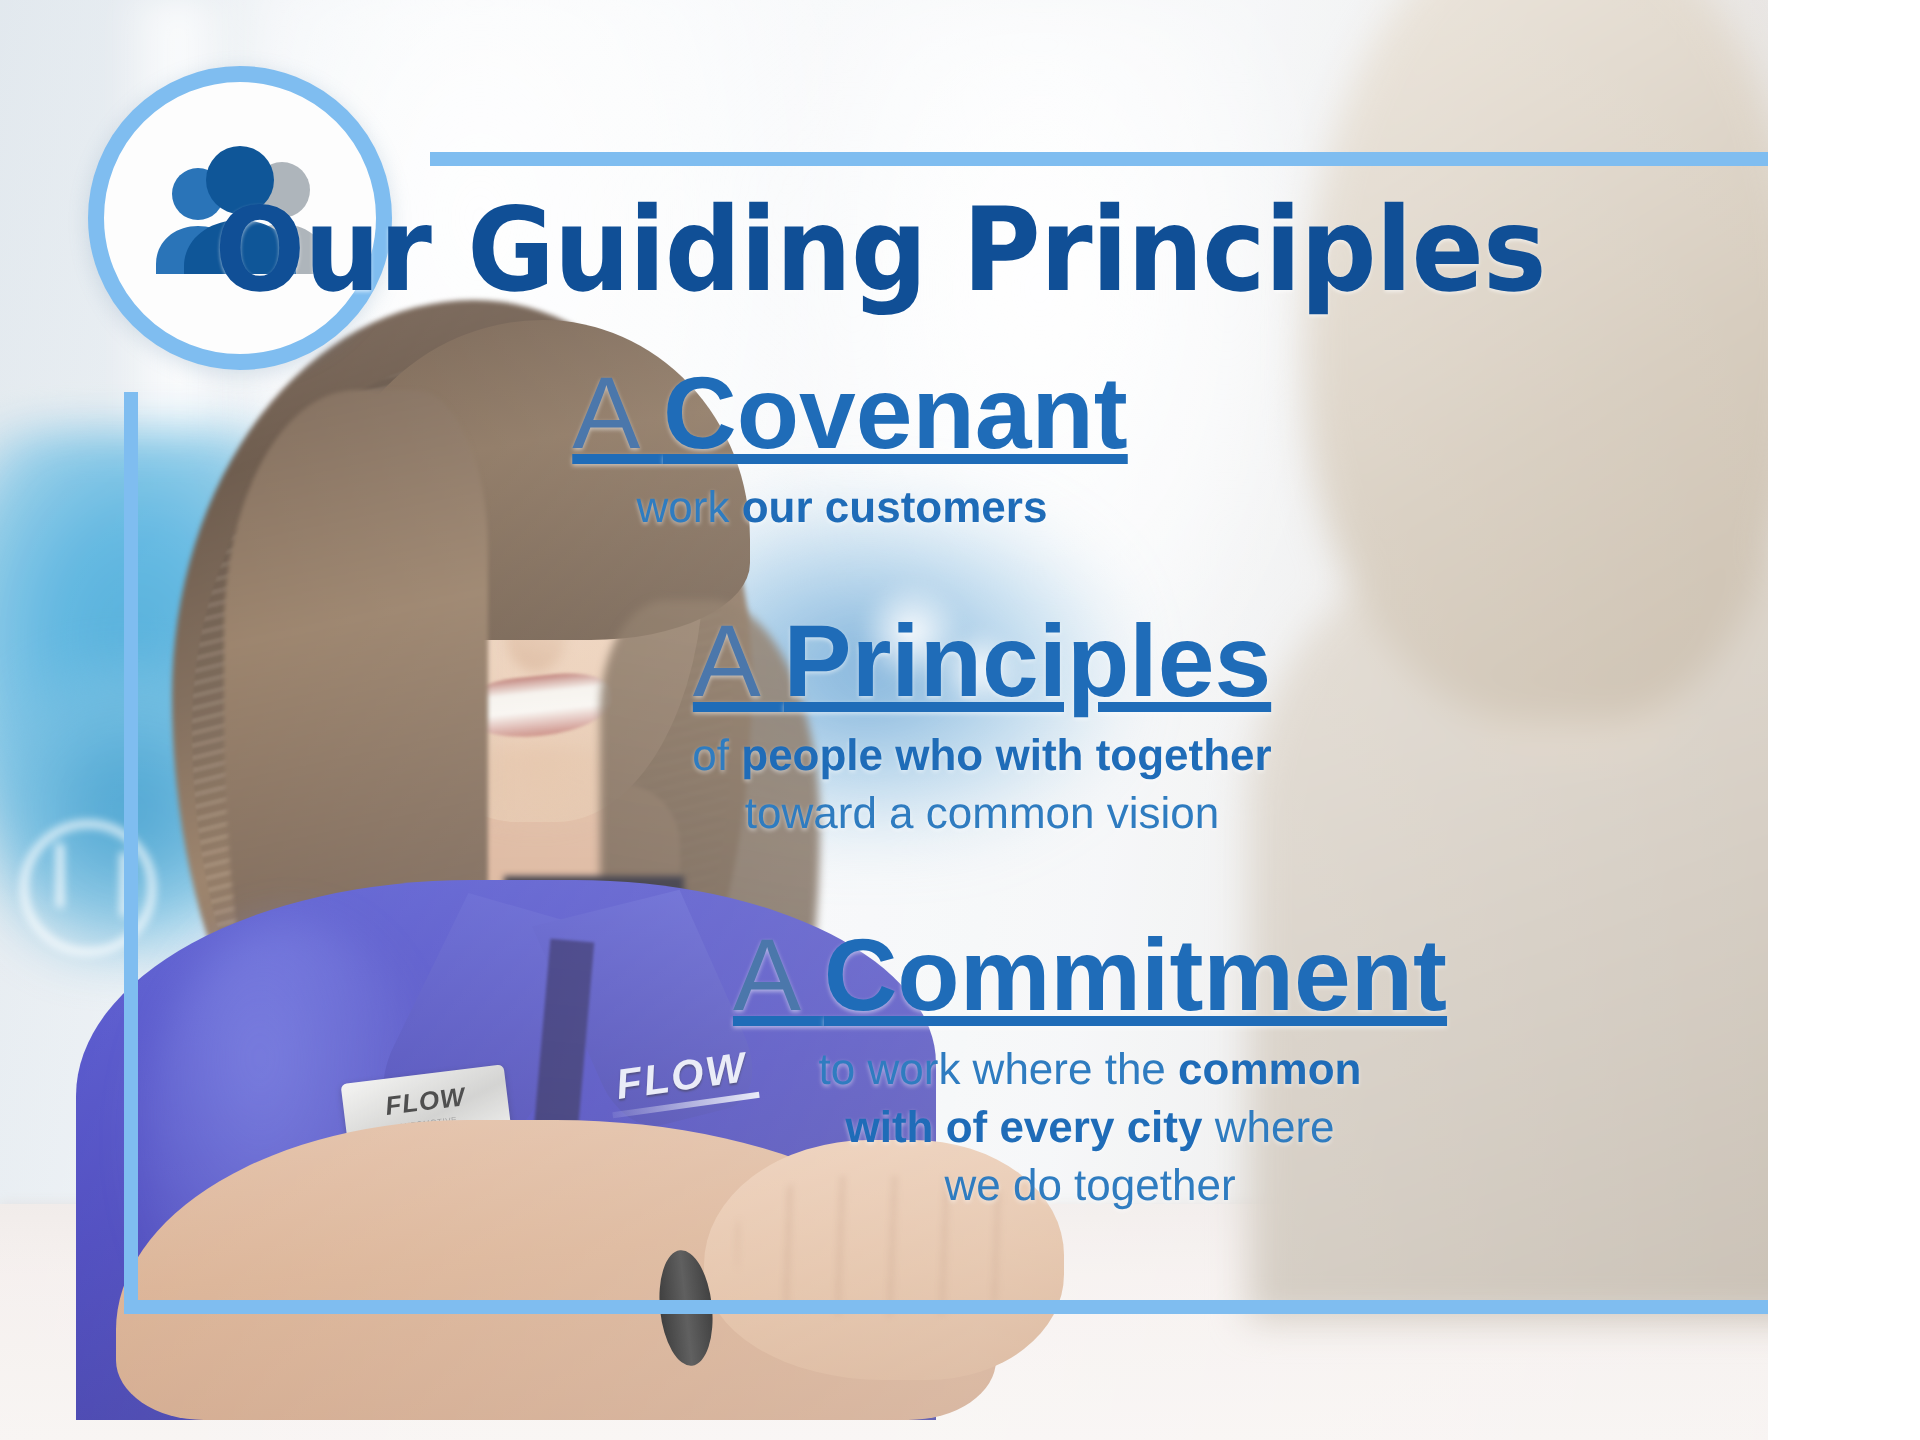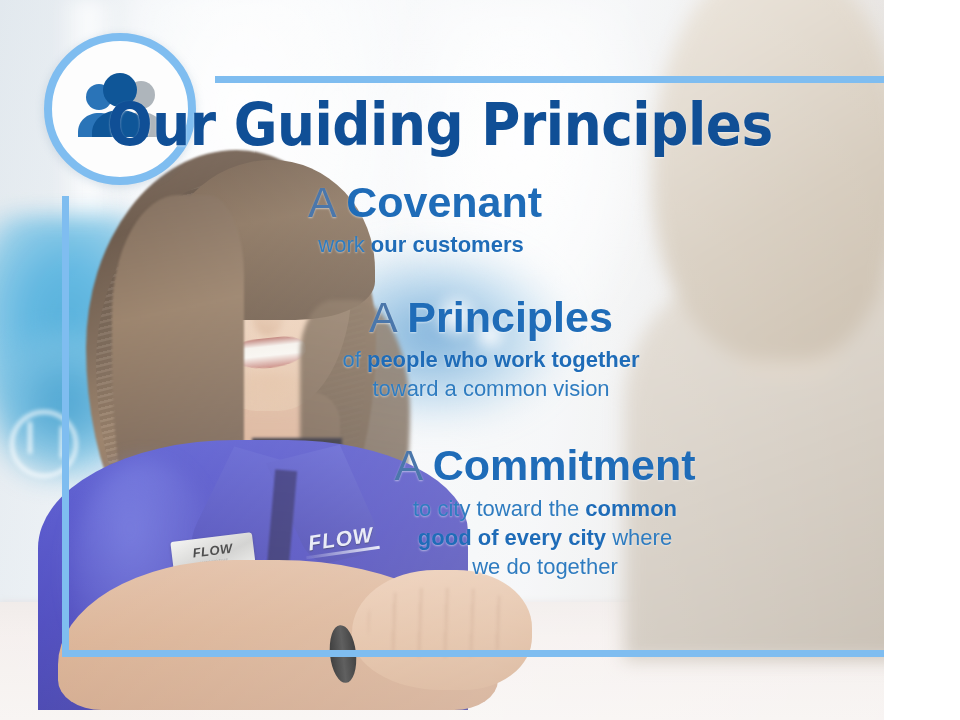--- a/index.html
+++ b/index.html
@@ -427,24 +427,25 @@
   }
 
   .principles {
     position:absolute;
     left: 30px; top: 178px;
     width: 850px;
   }
   .principle { margin-bottom: 8px; }
   .p-title {
     font-family: "Liberation Sans", sans-serif;
-    font-size: 43px;
+    font-size: 51px;
     line-height: 1.12;
     color: #1f6cb8;
     text-shadow: 0 1px 2px rgba(255,255,255,.5);
+    text-decoration: underline;
   }
   .p-title .lead {
     font-weight: normal;
     color: #4b77ab;
   }
   .p-title .strong {
     font-weight: bold;
     color: #1f6cb8;
   }
   .p-sub {
@@ -563,27 +564,27 @@
       </div>
       <div class="p-sub" style="color: rgb(47, 124, 192);"><span>work </span><b>our customers</b></div>
     </div>
 
     <div class="sp-1"></div>
 
     <div class="principle r2">
       <div class="p-title">
         <span class="lead" style="color: rgb(75, 119, 171);">A </span><span class="strong" style="color: rgb(31, 108, 184);">Principles</span>
       </div>
-      <div class="p-sub" style="color: rgb(47, 124, 192);"><span>of </span><b>people who work together</b><br><span>toward a common vision</span></div>
+      <div class="p-sub" style="color: rgb(47, 124, 192);"><span>of </span><b>people who with together</b><br><span>toward a common vision</span></div>
     </div>
 
     <div class="sp-2"></div>
 
     <div class="principle r3">
       <div class="p-title">
         <span class="lead" style="color: rgb(75, 119, 171);">A </span><span class="strong" style="color: rgb(31, 108, 184);">Commitment</span>
       </div>
-      <div class="p-sub" style="color: rgb(47, 124, 192);"><span>to city toward the </span><b>common</b><br><b>good of every city</b><span> where</span><br><span>we do together</span></div>
+      <div class="p-sub" style="color: rgb(47, 124, 192);"><span>to work where the </span><b>common</b><br><b>with of every city</b><span> where</span><br><span>we do together</span></div>
     </div>
 
   </div>
 
 </div>
 
 </body></html>

